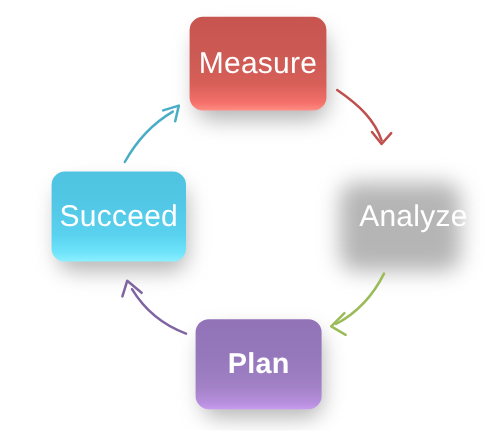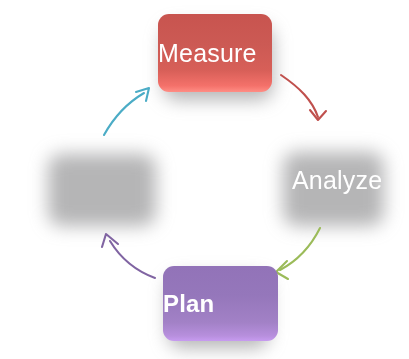--- a/index.html
+++ b/index.html
@@ -13,20 +13,21 @@
     height: 359px;
     background: #ffffff;
     overflow: hidden;
     font-family: "Liberation Sans", sans-serif;
   }
   .node {
     position: absolute;
     border-radius: 11px;
     display: flex;
     align-items: center;
+    justify-content: center;
     box-sizing: border-box;
   }
   .node-label {
     color: #ffffff;
     font-size: 25px;
     letter-spacing: 0.2px;
     line-height: 1;
     text-align: center;
     white-space: nowrap;
   }
@@ -52,21 +53,21 @@
 
   #node-analyze {
     left: 292px; top: 141px; width: 105px; height: 78px;
     background: linear-gradient(to bottom,
         #a6c martin 0%, #a7c64f 0%, #abc95a 45%, #b6d264 75%, #cbe86f 93%, #dcf77a 100%);
     z-index: 3;
   }
   #shadow-analyze { left: 283px; top: 152px; width: 101px; height: 74px; }
 
   #node-plan {
-    left: 163px; top: 266px; width: 115px; height: 75px;
+    left: 163px; top: 266px; width: 105px; height: 75px;
     background: linear-gradient(to bottom,
         #9273b8 0%, #9577bb 40%, #a281c6 75%, #b78fdd 93%, #c79bf0 100%);
     z-index: 3;
   }
   #shadow-plan { left: 168px; top: 276px; width: 101px; height: 72px; }
 
   #node-succeed {
     left: 43px; top: 143px; width: 112px; height: 75px;
     background: linear-gradient(to bottom,
         #4fc3e0 0%, #52c8e6 38%, #59d2ef 70%, #6fe4fb 90%, #8df0ff 100%);
@@ -120,14 +121,17 @@
   </div>
 
   <div class="node" id="node-analyze">
     <span class="node-label">Analyze</span>
   </div>
 
   <div class="node" id="node-plan">
     <span class="node-label bold">Plan</span>
   </div>
 
+  <div class="node" id="node-succeed">
+    <span class="node-label">Succeed</span>
+  </div>
 
 </div>
 
 </body></html>

